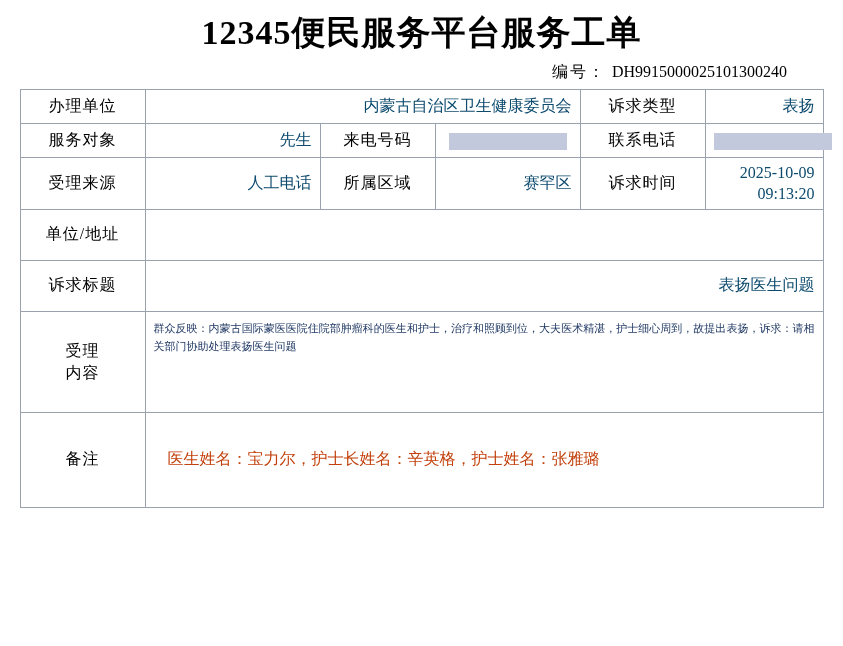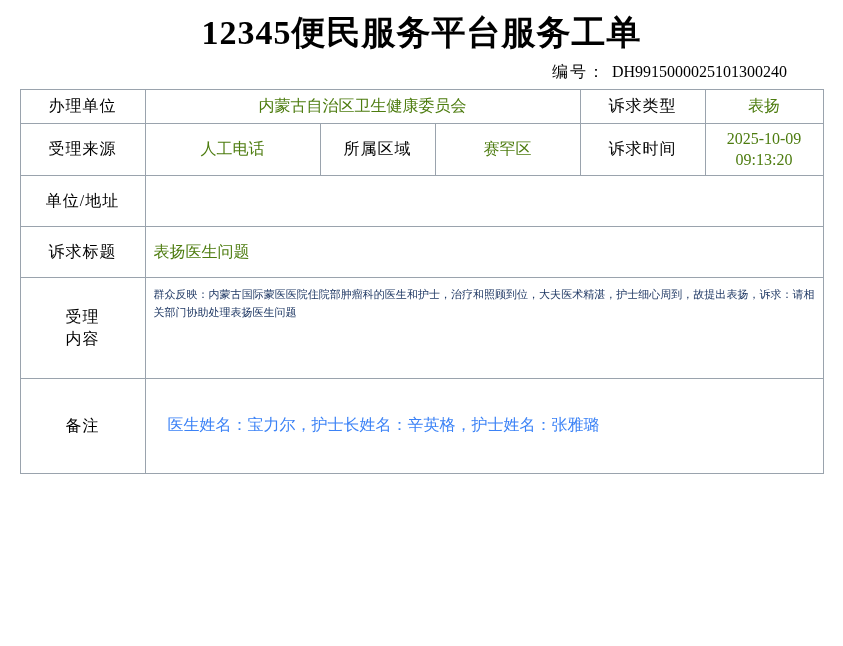--- a/index.html
+++ b/index.html
@@ -66,21 +66,22 @@
     letter-spacing: 1px;
     white-space: nowrap;
   }
   td.value-center {
     text-align: center;
   }
   td.value-left {
     text-align: left;
   }
   td.value-blue {
-    color: #4d7c0f;
+    color: #0c4a6e;
+    text-align: right;
   }
   .redacted {
     display: inline-block;
     width: 118px;
     height: 17px;
     background: #c3c9dc;
     vertical-align: middle;
   }
   .two-line {
     line-height: 1.35;
@@ -91,23 +92,22 @@
     line-height: 1.35;
   }
   .content-body {
     font-size: 11px;
     line-height: 1.62;
     color: #1f3864;
     text-align: justify;
   }
   .remark-body {
     font-size: 16px;
-    color: #3b82f6;
+    color: #c2410c;
     padding-left: 14px;
-    font-family: Liberation Mono, monospace;
   }
   .empty-cell {
     height: 42px;
   }
 </style>
 </head>
 <body>
 
 <div class="page">
 
@@ -128,20 +128,32 @@
       <col style="width:118px">
     </colgroup>
     <tbody>
       <tr>
         <td class="label">办理单位</td>
         <td class="value-center value-blue" colspan="3">内蒙古自治区卫生健康委员会</td>
         <td class="label">诉求类型</td>
         <td class="value-center value-blue">表扬</td>
       </tr>
 
+      <tr>
+        <td class="label">服务对象</td>
+        <td class="value-center value-blue">先生</td>
+        <td class="label">来电号码</td>
+        <td class="value-center">
+          <span class="redacted"></span>
+        </td>
+        <td class="label">联系电话</td>
+        <td class="value-center">
+          <span class="redacted"></span>
+        </td>
+      </tr>
 
       <tr>
         <td class="label">受理来源</td>
         <td class="value-center value-blue">人工电话</td>
         <td class="label">所属区域</td>
         <td class="value-center value-blue">赛罕区</td>
         <td class="label">诉求时间</td>
         <td class="value-center value-blue two-line">
           <span class="label-stack">2025-10-09</span>
           <span class="label-stack">09:13:20</span>

